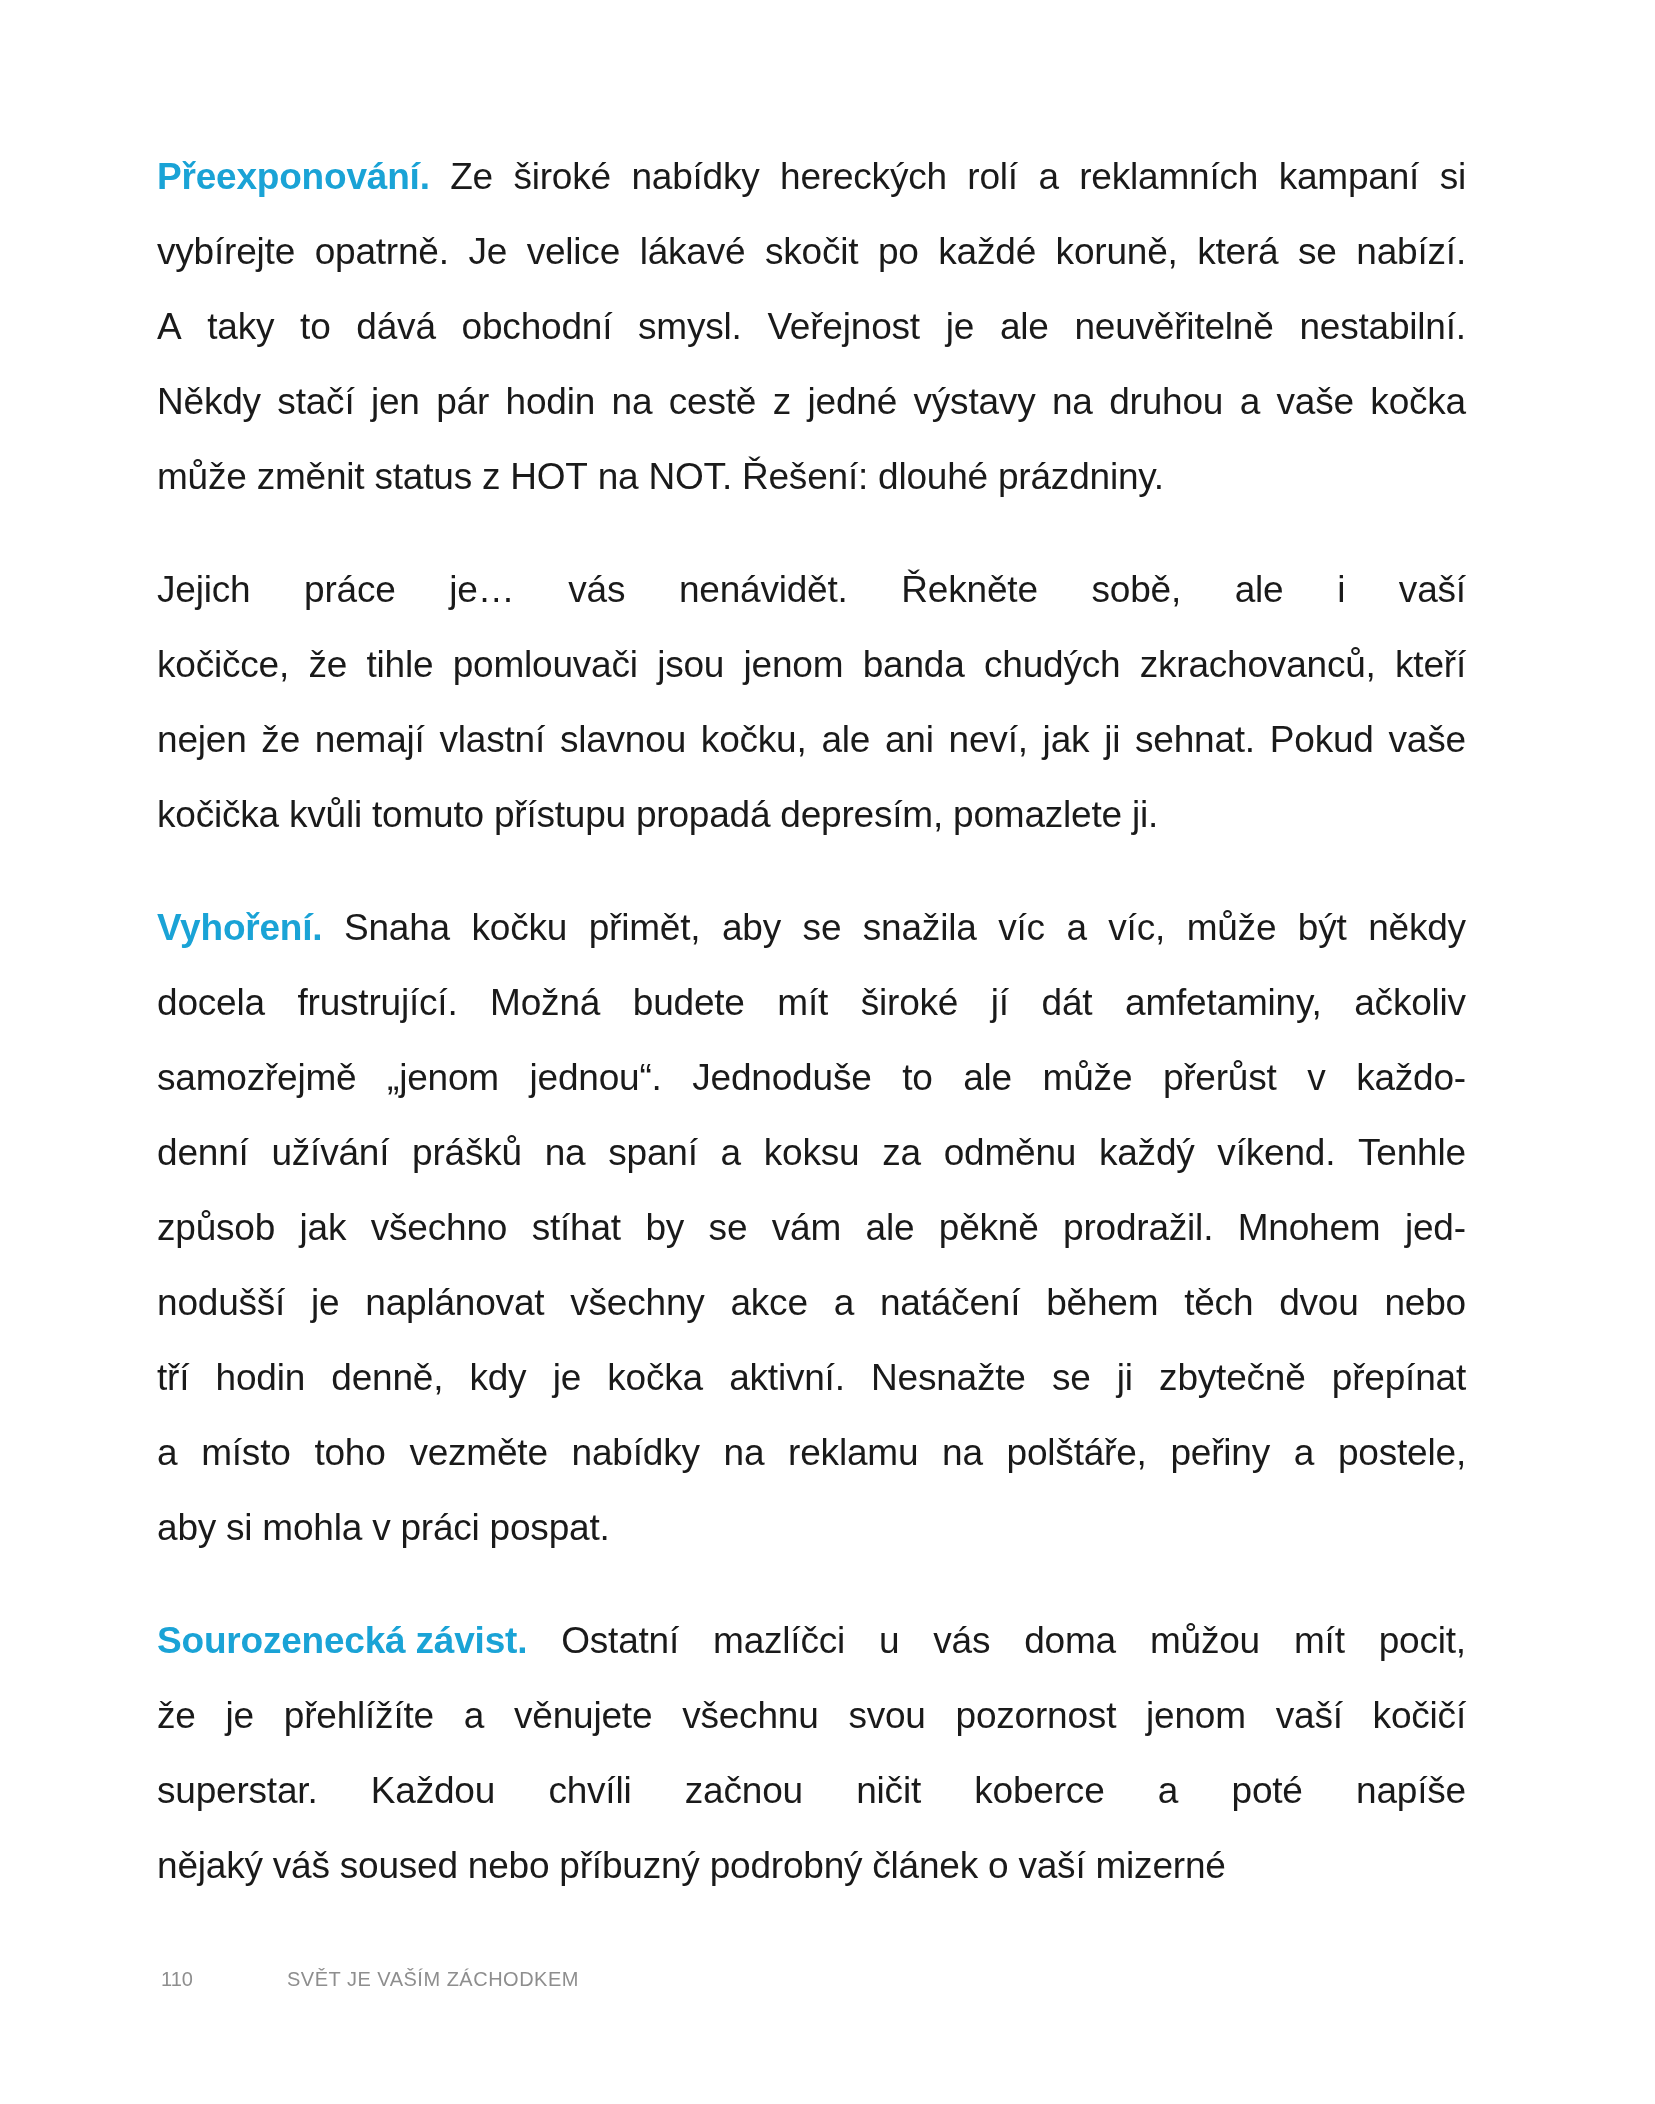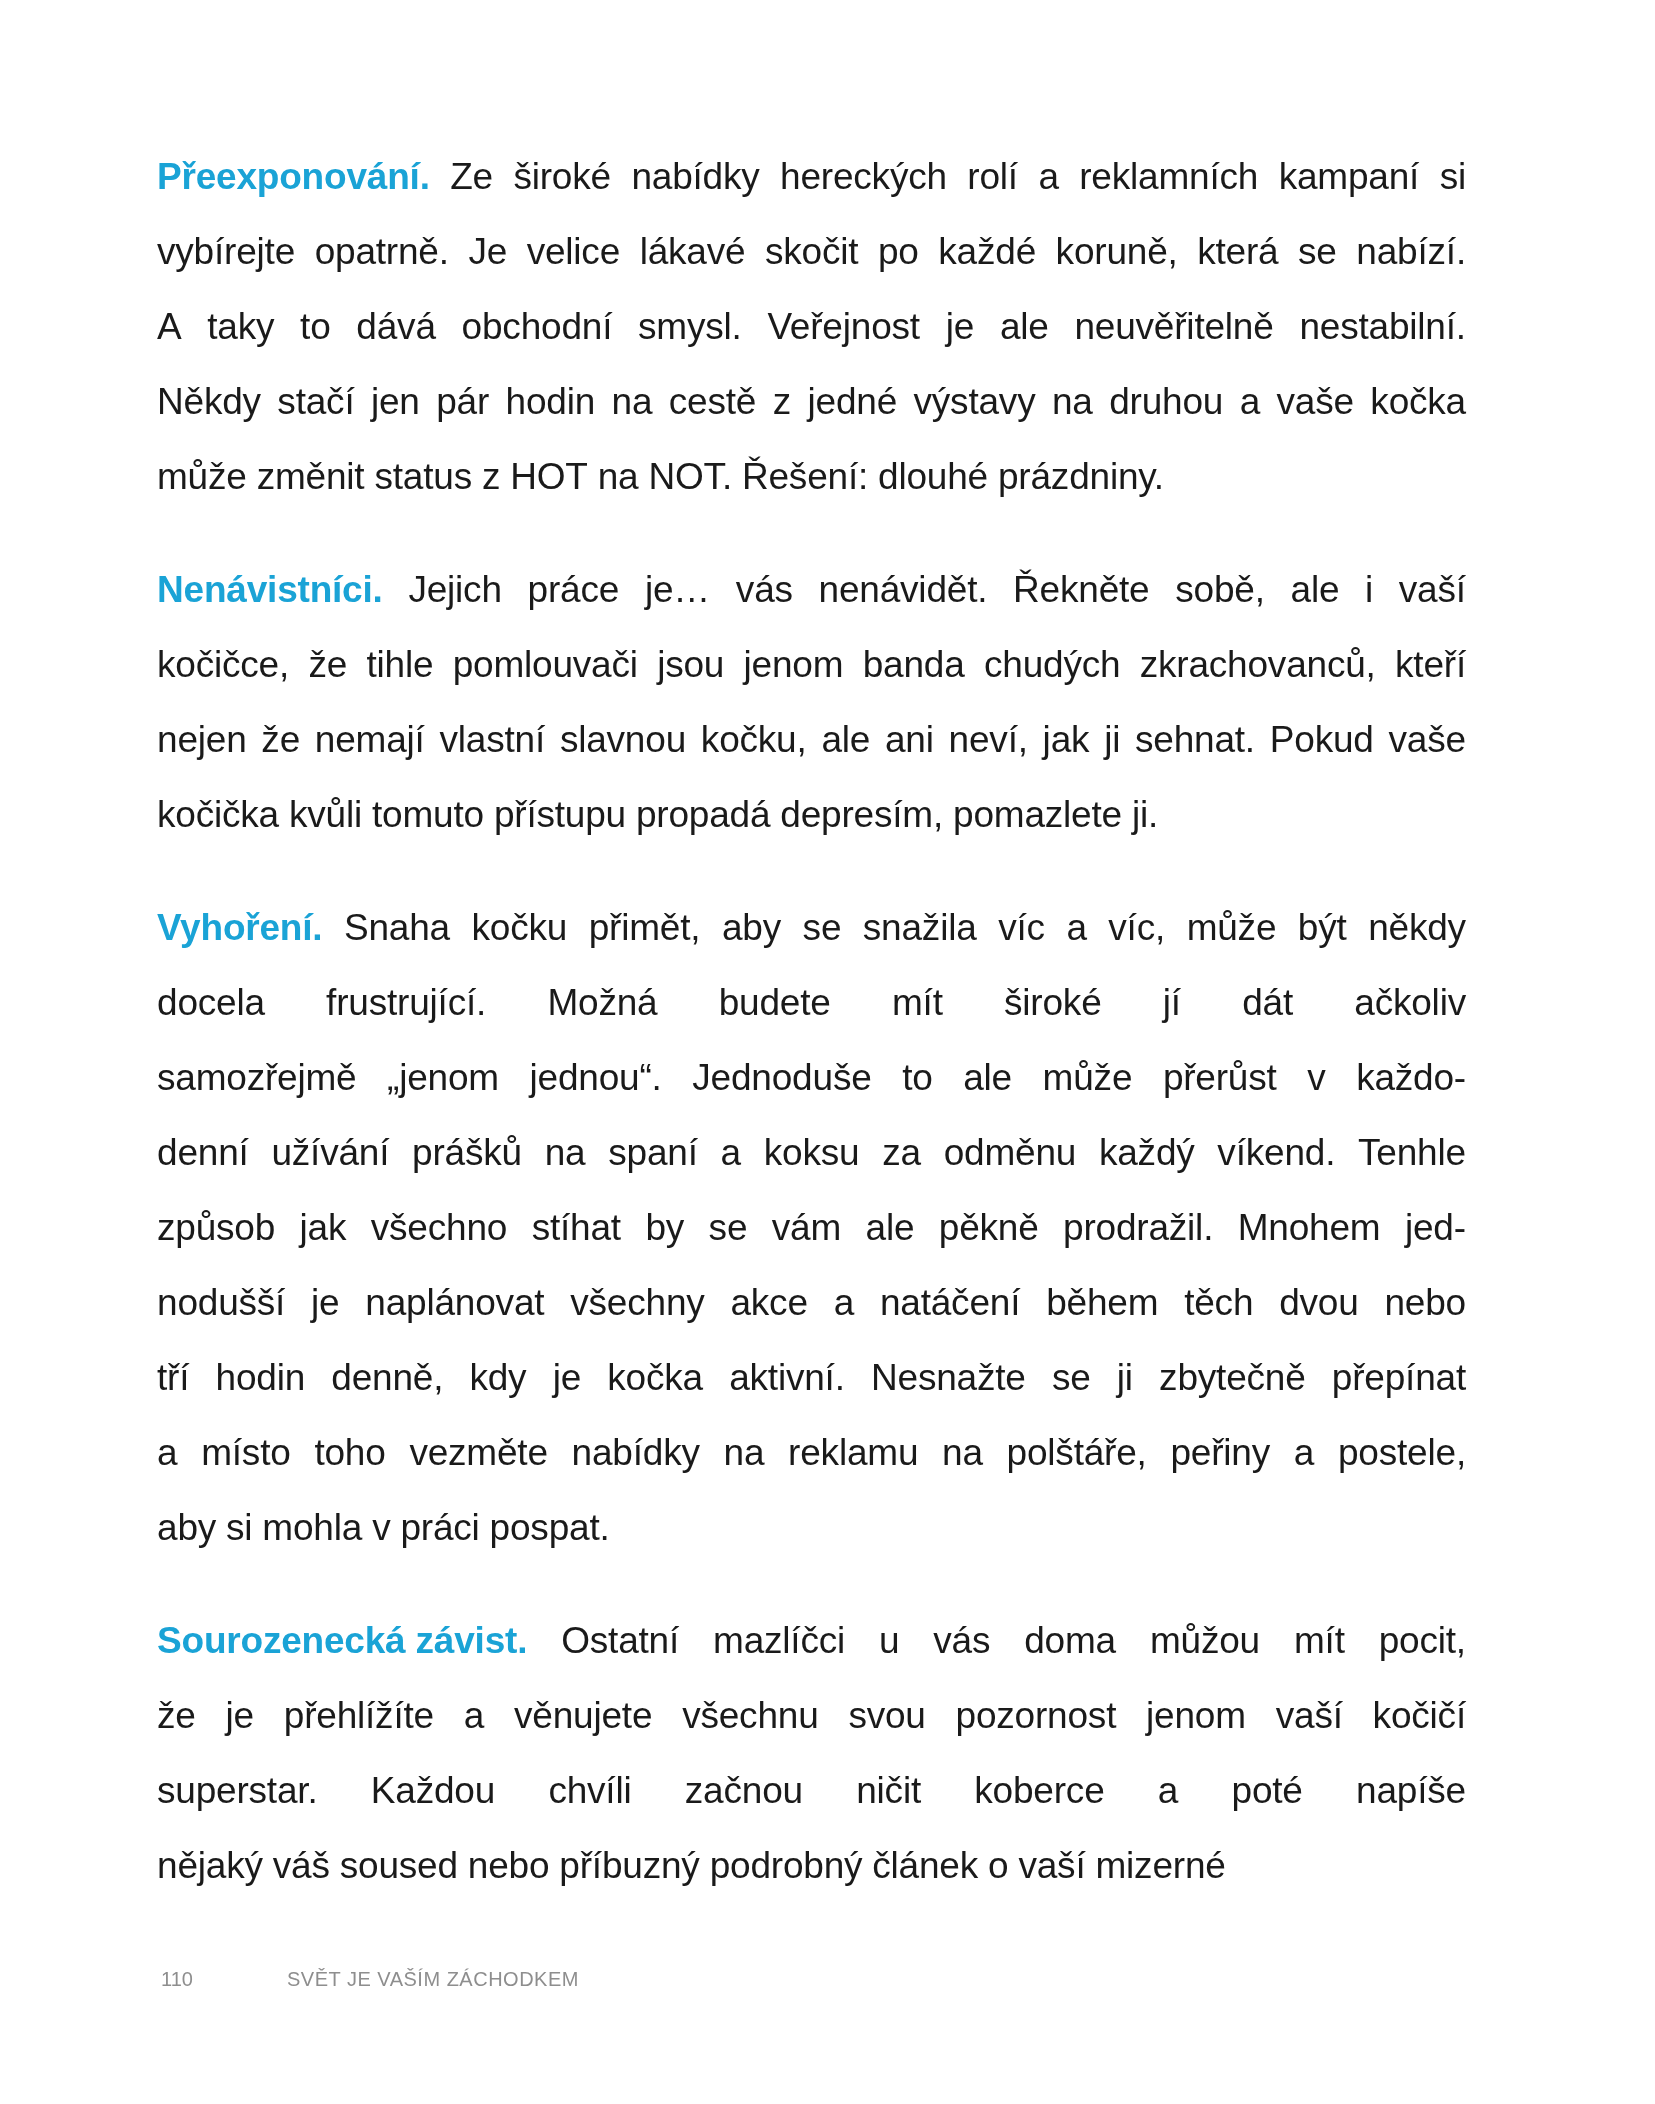--- a/index.html
+++ b/index.html
@@ -78,28 +78,28 @@
 <div class="page">
   <div class="text-column" id="text-column">
       <div class="para">
         <div class="line"><span class="lead">Přeexponování.</span><span class="word">Ze</span><span class="word">široké</span><span class="word">nabídky</span><span class="word">hereckých</span><span class="word">rolí</span><span class="word">a</span><span class="word">reklamních</span><span class="word">kampaní</span><span class="word">si</span></div>
         <div class="line"><span class="word">vybírejte</span><span class="word">opatrně.</span><span class="word">Je</span><span class="word">velice</span><span class="word">lákavé</span><span class="word">skočit</span><span class="word">po</span><span class="word">každé</span><span class="word">koruně,</span><span class="word">která</span><span class="word">se</span><span class="word">nabízí.</span></div>
         <div class="line"><span class="word">A</span><span class="word">taky</span><span class="word">to</span><span class="word">dává</span><span class="word">obchodní</span><span class="word">smysl.</span><span class="word">Veřejnost</span><span class="word">je</span><span class="word">ale</span><span class="word">neuvěřitelně</span><span class="word">nestabilní.</span></div>
         <div class="line"><span class="word">Někdy</span><span class="word">stačí</span><span class="word">jen</span><span class="word">pár</span><span class="word">hodin</span><span class="word">na</span><span class="word">cestě</span><span class="word">z</span><span class="word">jedné</span><span class="word">výstavy</span><span class="word">na</span><span class="word">druhou</span><span class="word">a</span><span class="word">vaše</span><span class="word">kočka</span></div>
         <div class="line last"><span class="word">může</span><span class="word">změnit</span><span class="word">status</span><span class="word">z</span><span class="word">HOT</span><span class="word">na</span><span class="word">NOT.</span><span class="word">Řešení:</span><span class="word">dlouhé</span><span class="word">prázdniny.</span></div>
       </div>
       <div class="para">
-        <div class="line"><span class="lead">Nenávistníci.</span><span class="word">Jejich</span><span class="word">práce</span><span class="word">je…</span><span class="word">vás</span><span class="word">nenávidět.</span><span class="word">Řekněte</span><span class="word">sobě,</span><span class="word">ale</span><span class="word">i</span><span class="word">vaší</span></div>
+        <div class="line"><span class="word">Jejich</span><span class="word">práce</span><span class="word">je…</span><span class="word">vás</span><span class="word">nenávidět.</span><span class="word">Řekněte</span><span class="word">sobě,</span><span class="word">ale</span><span class="word">i</span><span class="word">vaší</span></div>
         <div class="line"><span class="word">kočičce,</span><span class="word">že</span><span class="word">tihle</span><span class="word">pomlouvači</span><span class="word">jsou</span><span class="word">jenom</span><span class="word">banda</span><span class="word">chudých</span><span class="word">zkrachovanců,</span><span class="word">kteří</span></div>
         <div class="line"><span class="word">nejen</span><span class="word">že</span><span class="word">nemají</span><span class="word">vlastní</span><span class="word">slavnou</span><span class="word">kočku,</span><span class="word">ale</span><span class="word">ani</span><span class="word">neví,</span><span class="word">jak</span><span class="word">ji</span><span class="word">sehnat.</span><span class="word">Pokud</span><span class="word">vaše</span></div>
         <div class="line last"><span class="word">kočička</span><span class="word">kvůli</span><span class="word">tomuto</span><span class="word">přístupu</span><span class="word">propadá</span><span class="word">depresím,</span><span class="word">pomazlete</span><span class="word">ji.</span></div>
       </div>
       <div class="para">
         <div class="line"><span class="lead">Vyhoření.</span><span class="word">Snaha</span><span class="word">kočku</span><span class="word">přimět,</span><span class="word">aby</span><span class="word">se</span><span class="word">snažila</span><span class="word">víc</span><span class="word">a</span><span class="word">víc,</span><span class="word">může</span><span class="word">být</span><span class="word">někdy</span></div>
-        <div class="line"><span class="word">docela</span><span class="word">frustrující.</span><span class="word">Možná</span><span class="word">budete</span><span class="word">mít</span><span class="word">široké</span><span class="word">jí</span><span class="word">dát</span><span class="word">ačkoliv</span></div>
+        <div class="line"><span class="word">docela</span><span class="word">frustrující.</span><span class="word">Možná</span><span class="word">budete</span><span class="word">mít</span><span class="word">široké</span><span class="word">jí</span><span class="word">dát</span><span class="word">amfetaminy,</span><span class="word">ačkoliv</span></div>
         <div class="line"><span class="word">samozřejmě</span><span class="word">„jenom</span><span class="word">jednou“.</span><span class="word">Jednoduše</span><span class="word">to</span><span class="word">ale</span><span class="word">může</span><span class="word">přerůst</span><span class="word">v</span><span class="word">každo-</span></div>
         <div class="line"><span class="word">denní</span><span class="word">užívání</span><span class="word">prášků</span><span class="word">na</span><span class="word">spaní</span><span class="word">a</span><span class="word">koksu</span><span class="word">za</span><span class="word">odměnu</span><span class="word">každý</span><span class="word">víkend.</span><span class="word">Tenhle</span></div>
         <div class="line"><span class="word">způsob</span><span class="word">jak</span><span class="word">všechno</span><span class="word">stíhat</span><span class="word">by</span><span class="word">se</span><span class="word">vám</span><span class="word">ale</span><span class="word">pěkně</span><span class="word">prodražil.</span><span class="word">Mnohem</span><span class="word">jed-</span></div>
         <div class="line"><span class="word">nodušší</span><span class="word">je</span><span class="word">naplánovat</span><span class="word">všechny</span><span class="word">akce</span><span class="word">a</span><span class="word">natáčení</span><span class="word">během</span><span class="word">těch</span><span class="word">dvou</span><span class="word">nebo</span></div>
         <div class="line"><span class="word">tří</span><span class="word">hodin</span><span class="word">denně,</span><span class="word">kdy</span><span class="word">je</span><span class="word">kočka</span><span class="word">aktivní.</span><span class="word">Nesnažte</span><span class="word">se</span><span class="word">ji</span><span class="word">zbytečně</span><span class="word">přepínat</span></div>
         <div class="line"><span class="word">a</span><span class="word">místo</span><span class="word">toho</span><span class="word">vezměte</span><span class="word">nabídky</span><span class="word">na</span><span class="word">reklamu</span><span class="word">na</span><span class="word">polštáře,</span><span class="word">peřiny</span><span class="word">a</span><span class="word">postele,</span></div>
         <div class="line last"><span class="word">aby</span><span class="word">si</span><span class="word">mohla</span><span class="word">v</span><span class="word">práci</span><span class="word">pospat.</span></div>
       </div>
       <div class="para">
         <div class="line"><span class="lead">Sourozenecká závist.</span><span class="word">Ostatní</span><span class="word">mazlíčci</span><span class="word">u</span><span class="word">vás</span><span class="word">doma</span><span class="word">můžou</span><span class="word">mít</span><span class="word">pocit,</span></div>

